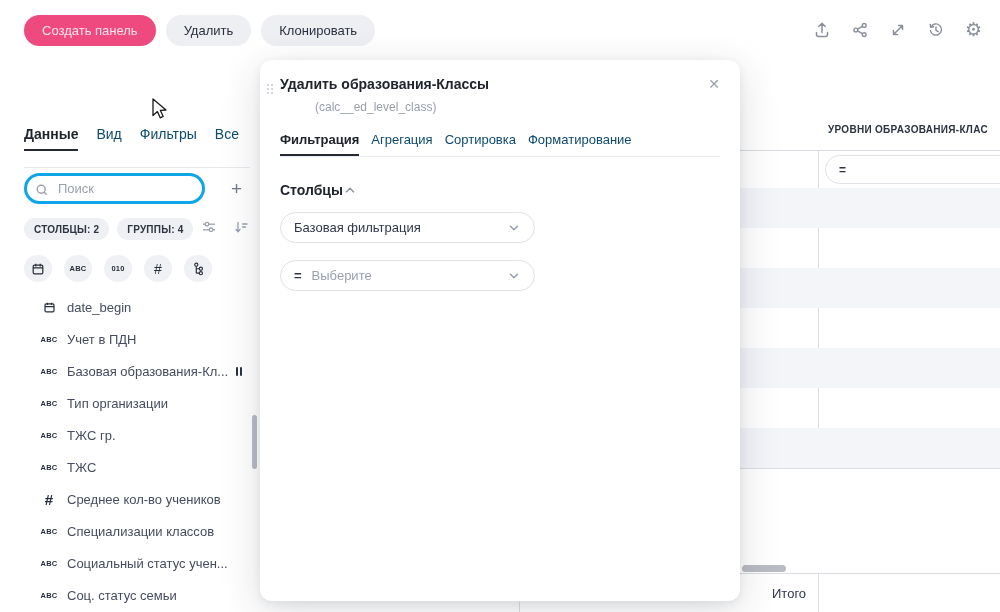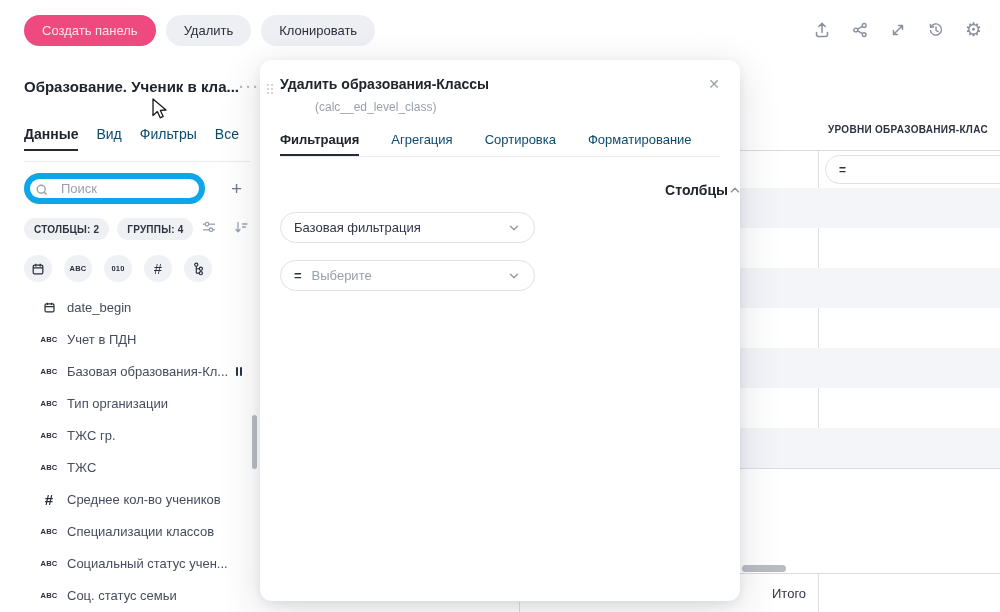--- a/index.html
+++ b/index.html
@@ -17,26 +17,26 @@
   .topbar-icons svg, .topbar-icons .gear { display:block; }
   .gear { font-size:19px; line-height:18px; }
 
   
   .sidebar { position:absolute; left:0; top:60px; width:260px; height:552px; background:#fff; }
   .ds-title-row { position:absolute; left:24px; top:18px; width:218px; display:flex;
     align-items:center; justify-content:space-between; }
   .ds-title { font-size:15px; font-weight:700; color:#20242c; white-space:nowrap; }
   .dots { color:#b7bbc4; font-size:15px; font-weight:700; letter-spacing:2px; cursor:pointer; }
   .side-tabs { position:absolute; left:24px; top:66px; width:226px; display:flex; gap:18px;
-    border-bottom:1px solid #e8eaee; padding-bottom:20px; font-size:14px; }
+    border-bottom:1px solid #e8eaee; padding-bottom:26px; font-size:14px; }
   .tab { color:#0c4a6e; cursor:pointer; padding-bottom:9px; margin-bottom:-10px; }
   .tab.active { color:#20242c; font-weight:700; box-shadow:inset 0 -2px 0 #262b33; }
   .search-row { position:absolute; left:24px; top:113px; width:218px; display:flex; align-items:center; }
   .search-pill { position:relative; width:181px; height:31px; }
-  .search-pill input { width:100%; height:100%; border:6px solid #0ea5e9; border-radius:16px;
+  .search-pill input { width:100%; height:100%; border:3px solid #0ea5e9; border-radius:16px;
     padding:0 10px 0 31px; font-size:13px; font-family:inherit; color:#30364a; outline:none; }
   .search-pill input::placeholder { color:#9aa0ab; }
   .search-ic { position:absolute; left:12px; top:9px; color:#9aa0ab; }
   .plus { margin-left:auto; color:#737a89; font-size:19px; font-weight:400; cursor:pointer; line-height:19px; }
   .badge-row { position:absolute; left:24px; top:158px; width:218px; display:flex; align-items:center; }
   .badge { background:#eef0f3; color:#2e3442; border-radius:11px; height:22px; padding:0 10px;
     font-size:10px; font-weight:700; letter-spacing:.2px; display:inline-flex; align-items:center;
     margin-right:8px; cursor:pointer; white-space:nowrap; }
   .badge-icons { margin-left:auto; display:flex; gap:16px; color:#9aa0ad; }
   .type-row { position:absolute; left:24px; top:195px; display:flex; gap:12px; }
@@ -76,24 +76,24 @@
   
   .modal { position:absolute; left:260px; top:60px; width:480px; height:541px; background:#fff;
     border-radius:12px; box-shadow:0 10px 40px rgba(40,45,60,.16), 0 2px 8px rgba(40,45,60,.08);
     z-index:10; }
   .drag-dots { position:absolute; left:7px; top:24px; display:grid;
     grid-template-columns:2px 2px; grid-auto-rows:2px; gap:2px; cursor:grab; }
   .drag-dots i { background:#c5c9d1; border-radius:50%; }
   .m-title { position:absolute; left:20px; top:16px; font-size:14px; font-weight:700; color:#20242c; }
   .m-sub { position:absolute; left:20px; top:40px; font-size:12px; color:#9aa0ab;margin-left:35px; }
   .m-close { position:absolute; right:20px; top:16px; color:#9aa0ab; font-size:14px; cursor:pointer; }
-  .m-tabs { position:absolute; left:20px; top:72px; width:440px; display:flex; gap:32px;
+  .m-tabs { position:absolute; left:20px; top:72px; width:440px; display:flex; gap:12px;
     border-bottom:1px solid #e8eaee; padding-bottom:10px; font-size:13px; }
   .m-section { position:absolute; left:20px; top:122px; width:440px; display:flex;
-    align-items:center; justify-content:flex-end;margin-left:22px; }
+    align-items:center; justify-content:flex-start; }
   .m-section-title { font-size:14px; font-weight:700; color:#20242c; }
   .collapse { color:#8f95a1; cursor:pointer; display:flex; }
   .select { position:absolute; left:20px; width:255px; height:31px; border:1px solid #dfe1e6;
     border-radius:16px; display:flex; align-items:center; padding:0 13px; font-size:13px;
     color:#30364a; cursor:pointer; background:#fff; }
   .select .chev { margin-left:auto; color:#98a0ad; display:flex; }
   .select-1 { top:152px; }
   .select-2 { top:200px; }
   .op { font-weight:700; color:#2b3340; margin-right:10px; }
   .placeholder { color:#9aa0ab; }
@@ -132,24 +132,20 @@
           <path d="M3.8 6.2 A5.6 5.6 0 1 1 3.4 9.6"></path>
           <path d="M3.2 3.4 L3.7 6.4 L6.6 5.8"></path>
           <path d="M9 6 v3.3 l2.2 1.3"></path>
         </svg>
       </span>
     <span class="gear">⚙</span>
   </div>
 </div>
 
 <div class="sidebar">
-  <div class="ds-title-row">
-    <span class="ds-title">Образование. Ученик в кла...</span>
-    <span class="dots">···</span>
-  </div>
 
   <div class="side-tabs">
     <span class="tab active">Данные</span>
     <span class="tab">Вид</span>
     <span class="tab">Фильтры</span>
     <span class="tab">Все</span>
   </div>
 
   <div class="search-row">
     <div class="search-pill">

